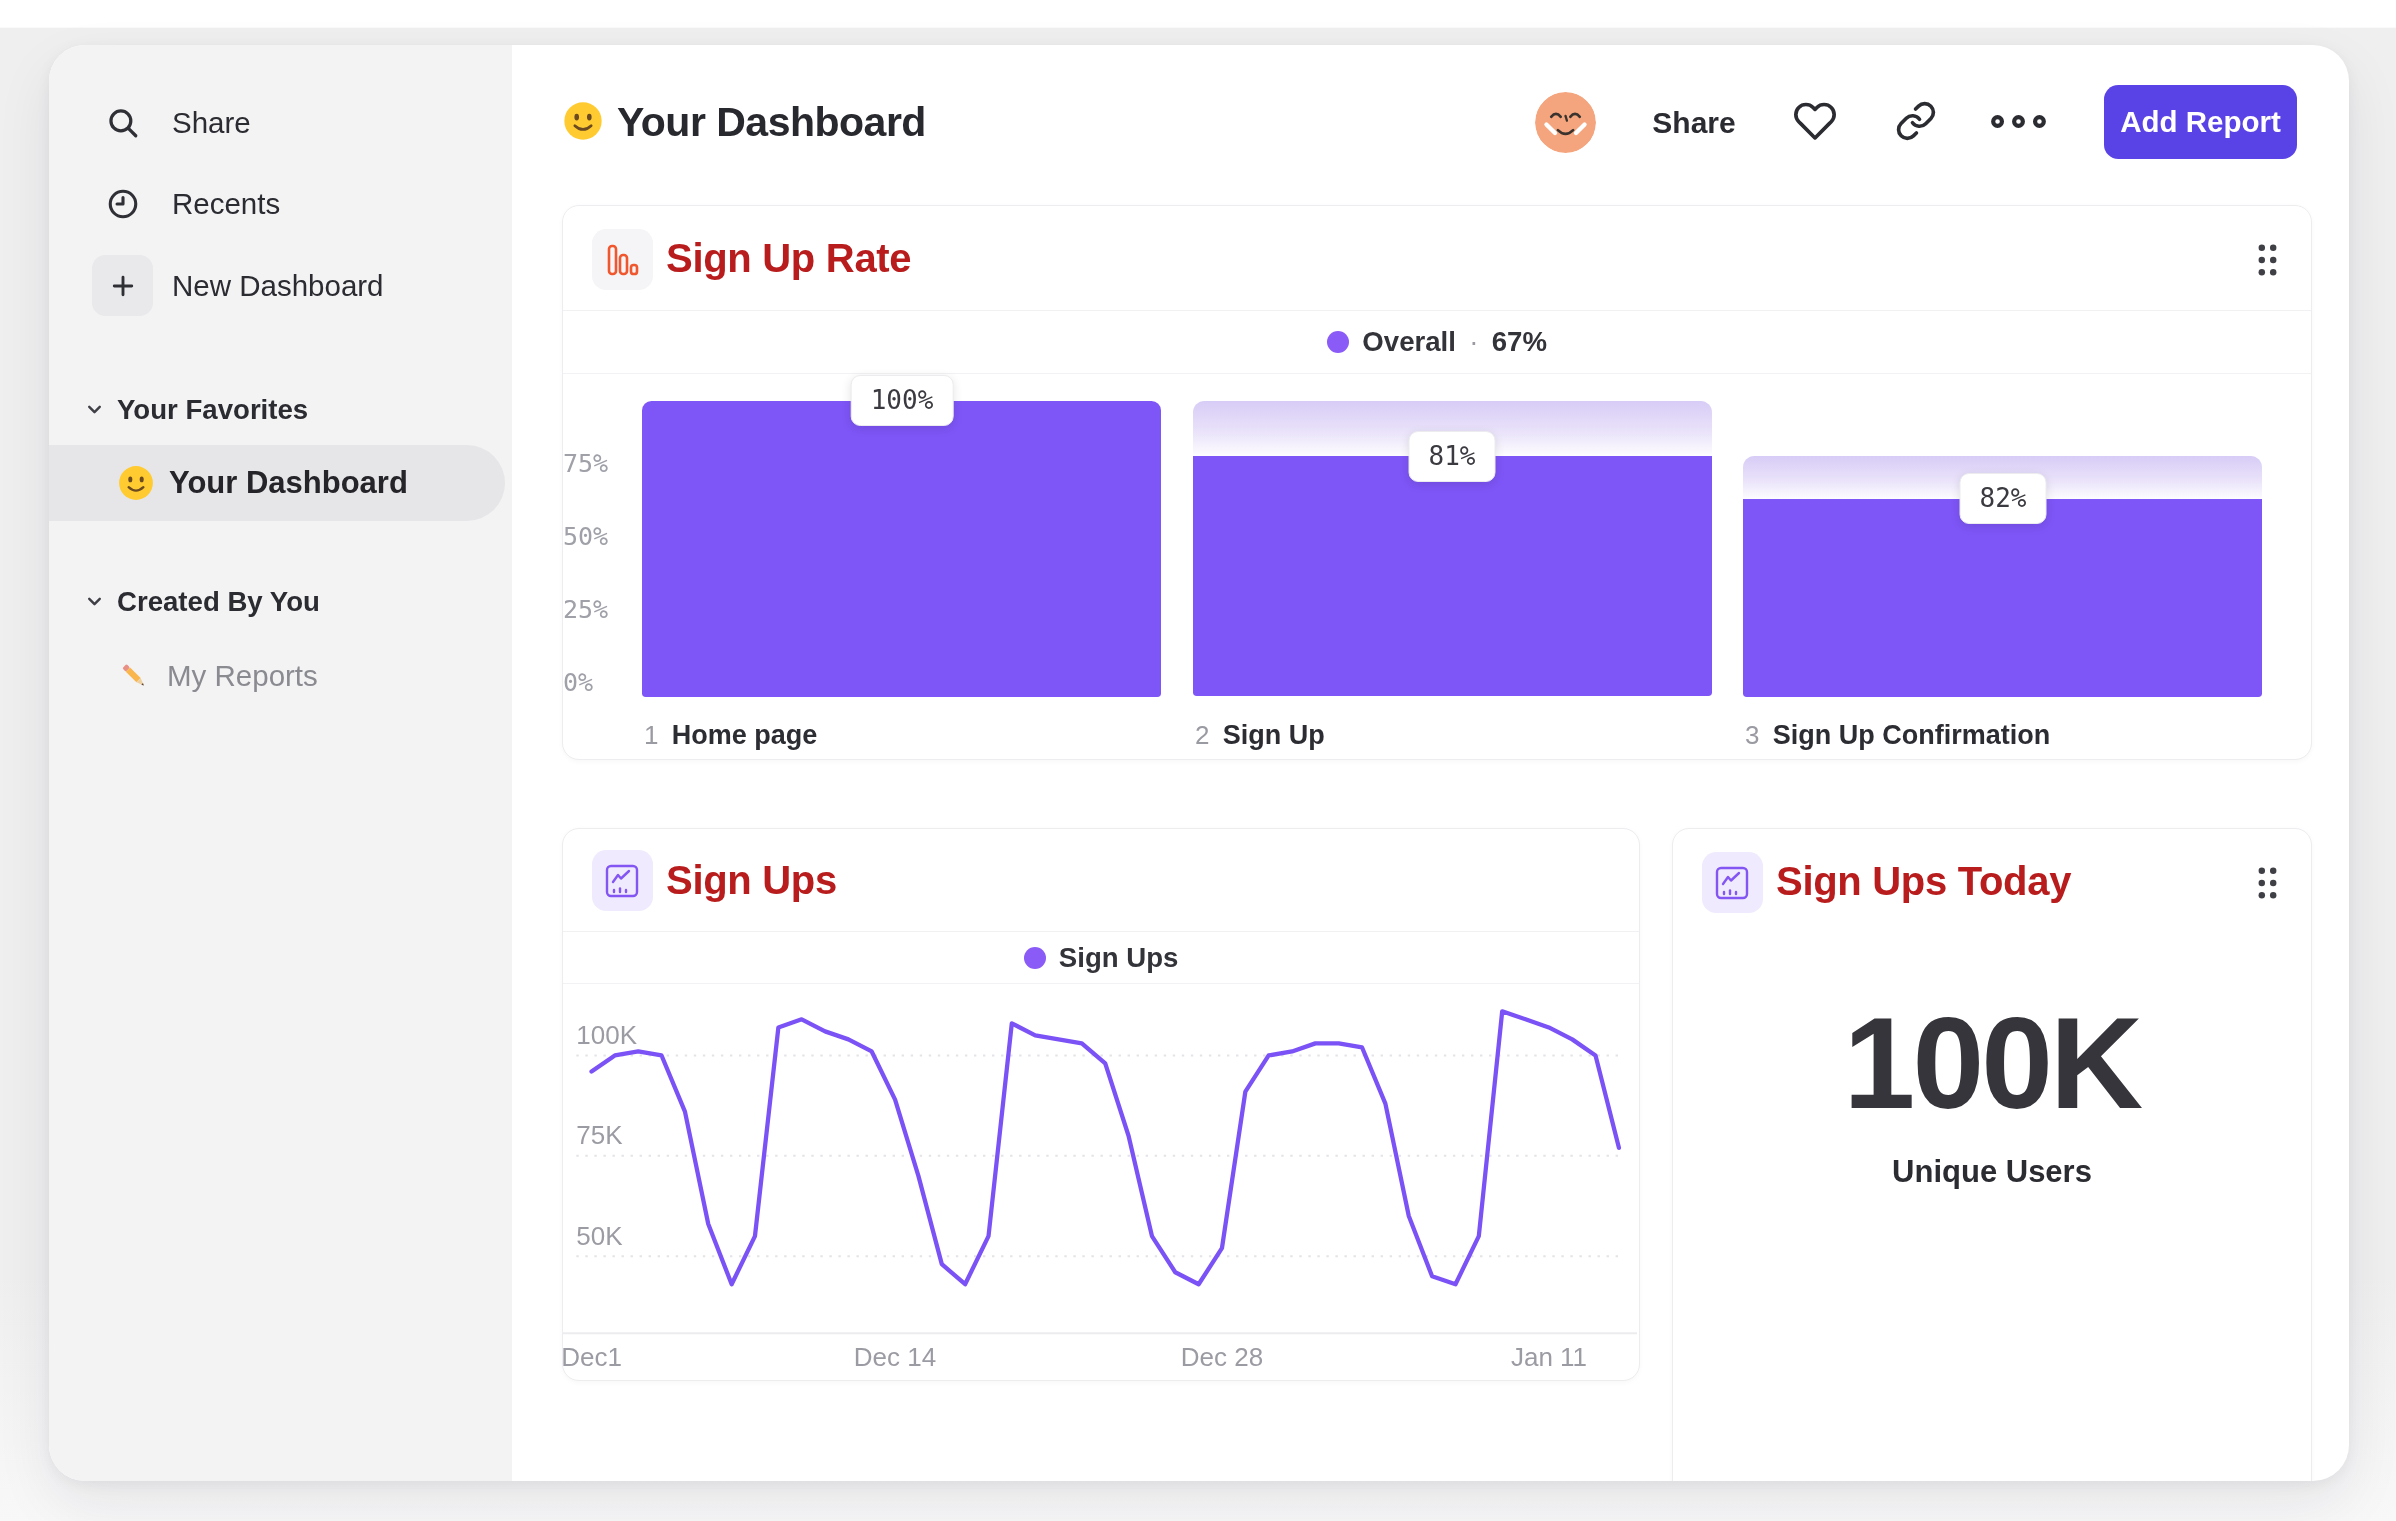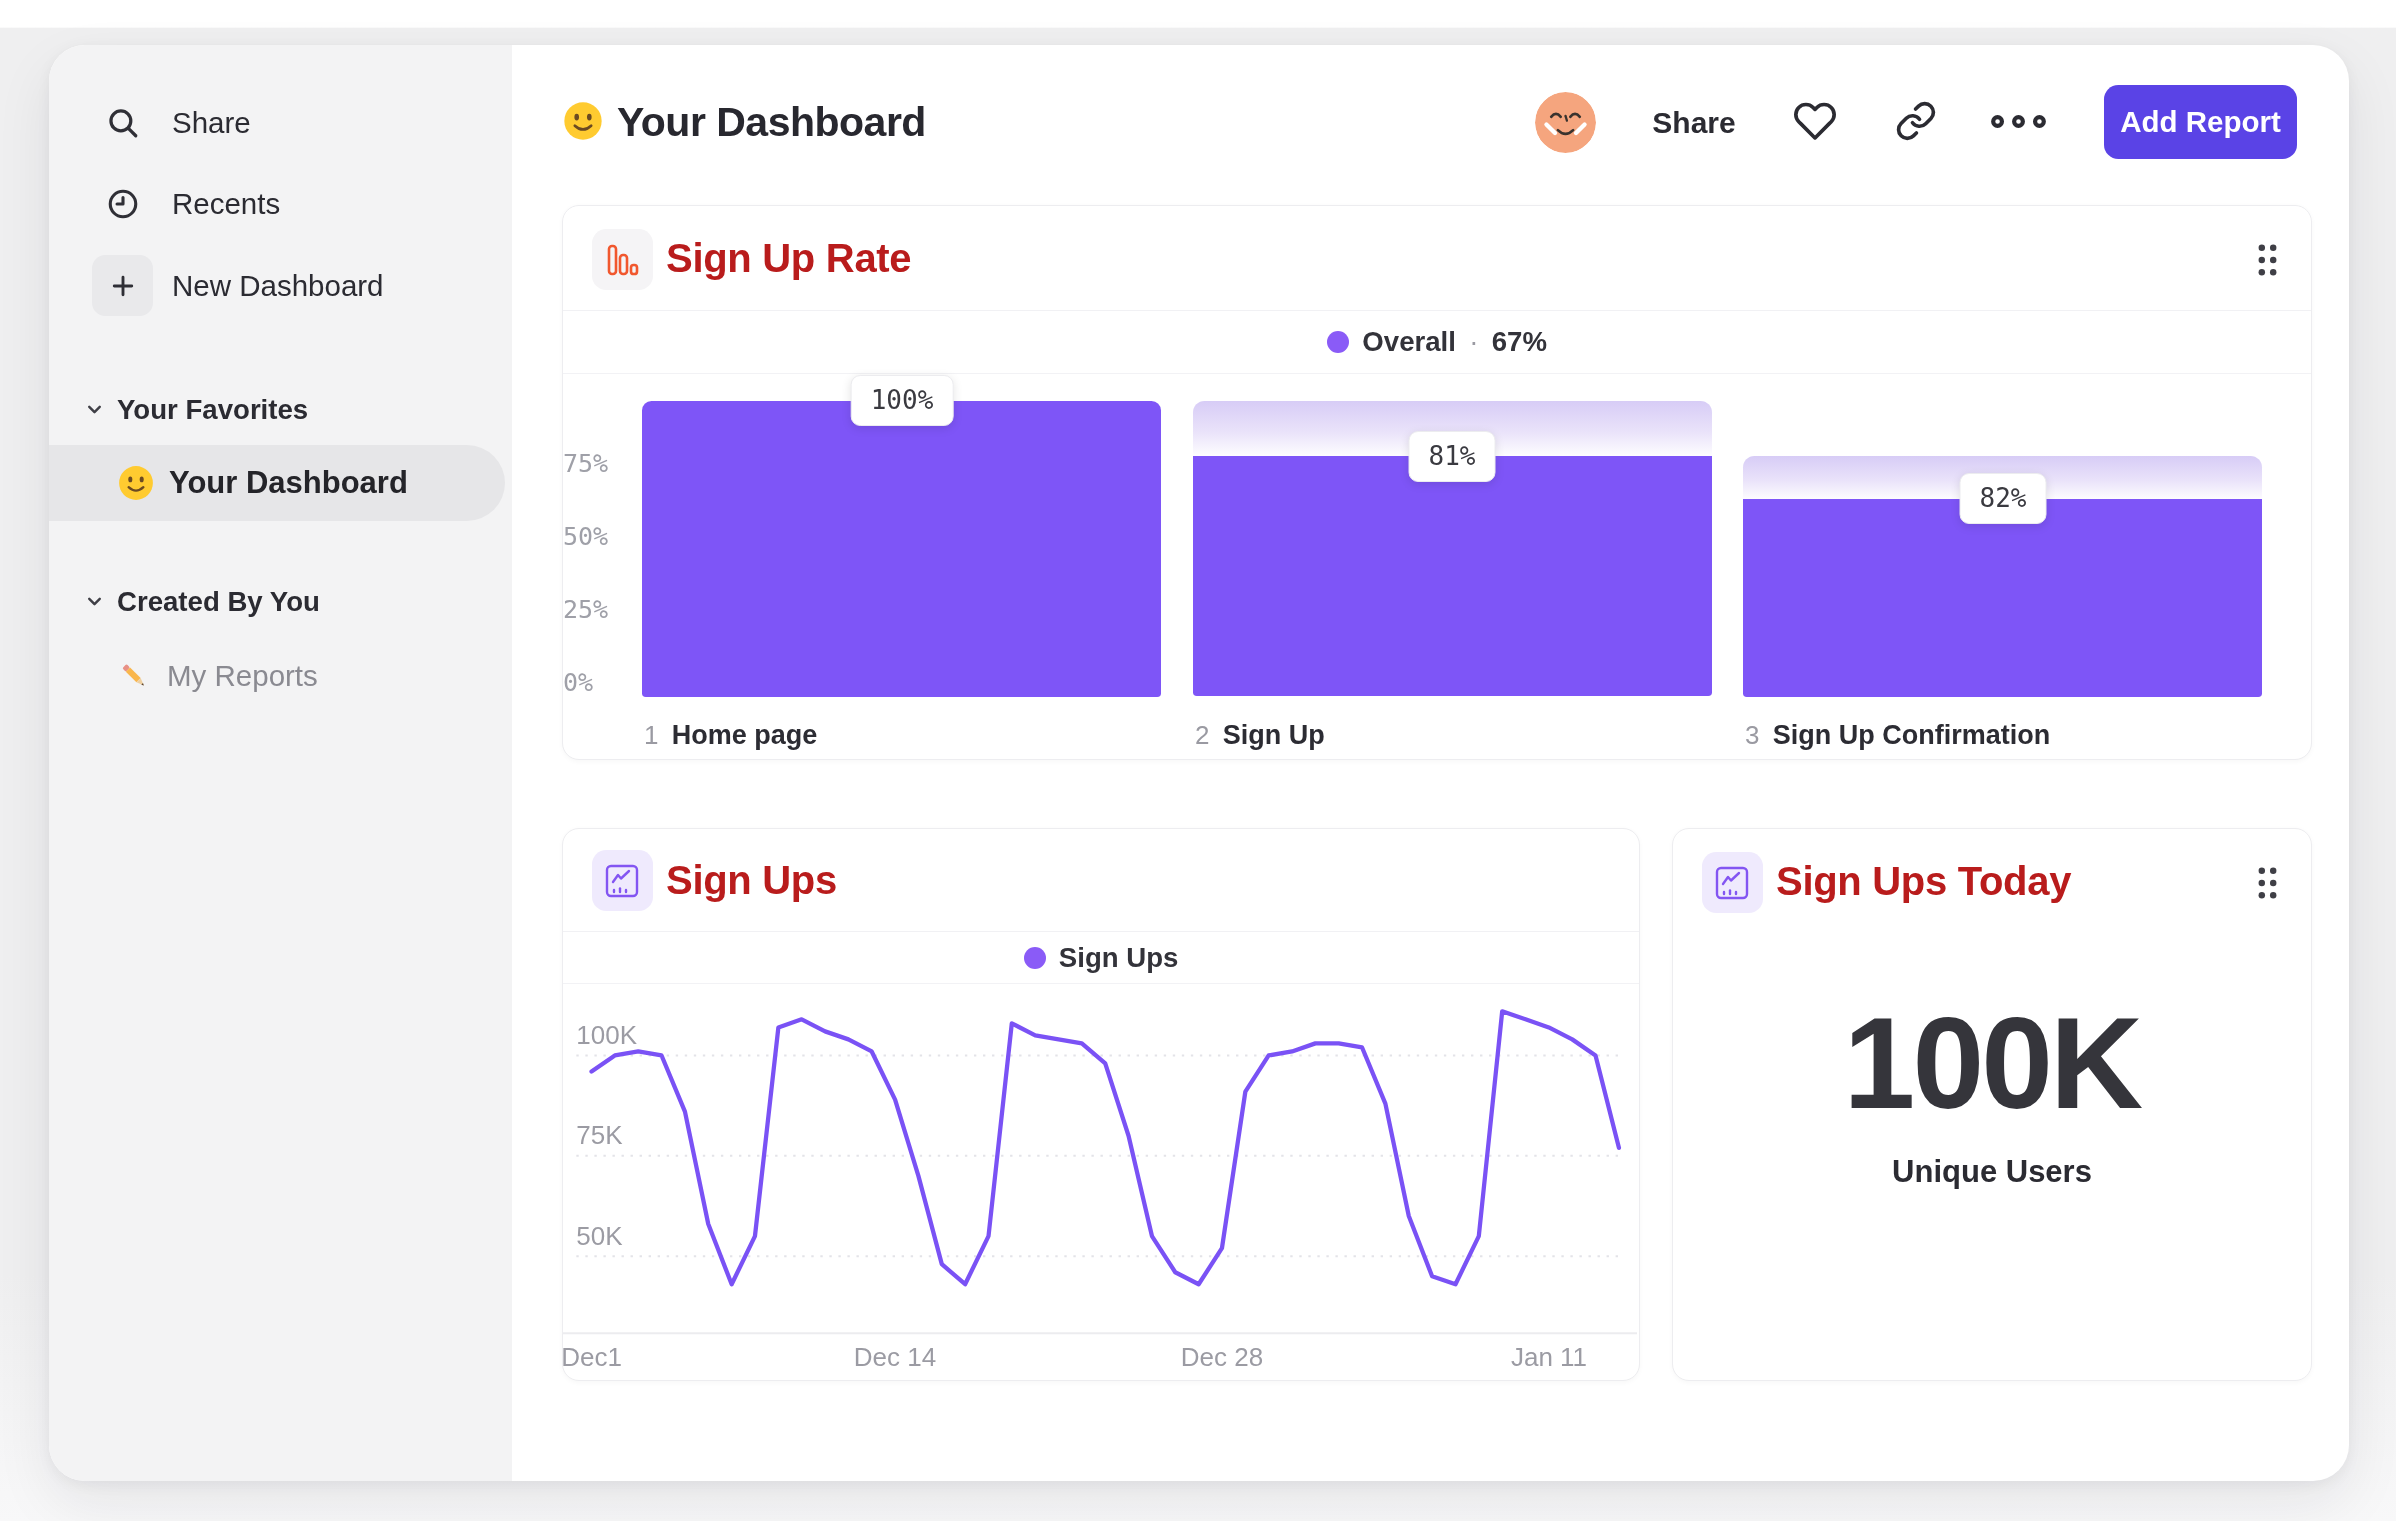--- a/index.html
+++ b/index.html
@@ -46,21 +46,21 @@
   .heart-btn { left:1735px; } .link-btn { left:1836px; } .more-btn { left:1925px; width:88px; }
   .add-report { position:absolute; left:2055px; top:40px; width:193px; height:74px;
     border:none; border-radius:14.3px; background:#5a43e6; color:#fff; font-size:29.5px;
     font-weight:600; font-family:"Liberation Sans",sans-serif; cursor:pointer; }
 
   
   .card { position:absolute; background:#fff; border:1.9px solid #ededf0; border-radius:17px;
     box-shadow:0 1.9px 5.7px rgba(20,20,40,.03); }
   .card-funnel { left:513px; top:160px; width:1750px; height:555px; }
   .card-line   { left:513px; top:783px; width:1078px; height:553px; }
-  .card-number { left:1623px; top:783px; width:640px; height:553px;padding-left:12px; }
+  .card-number { left:1623px; top:783px; width:640px; height:693px;padding-left:12px; }
 
   .card-head { position:absolute; left:0; top:0; width:100%; height:105px; }
   .card-head.bordered { border-bottom:1.9px solid #f1f1f4; }
   .card-icon { position:absolute; left:28.5px; top:23px; width:61px; height:61px; border-radius:14.3px;
     display:flex; align-items:center; justify-content:center; }
   .card-icon.orange { background:#f5f4f6; }
   .card-icon.purple { background:#efeafd; }
   .card-title { position:absolute; left:103px; top:0; height:105px; line-height:105px;
     font-size:40px; font-weight:700; color:#b91c1c; letter-spacing:-0.3px; }
   .drag-handle { position:absolute; right:25px; top:33px; width:38px; height:42px;

